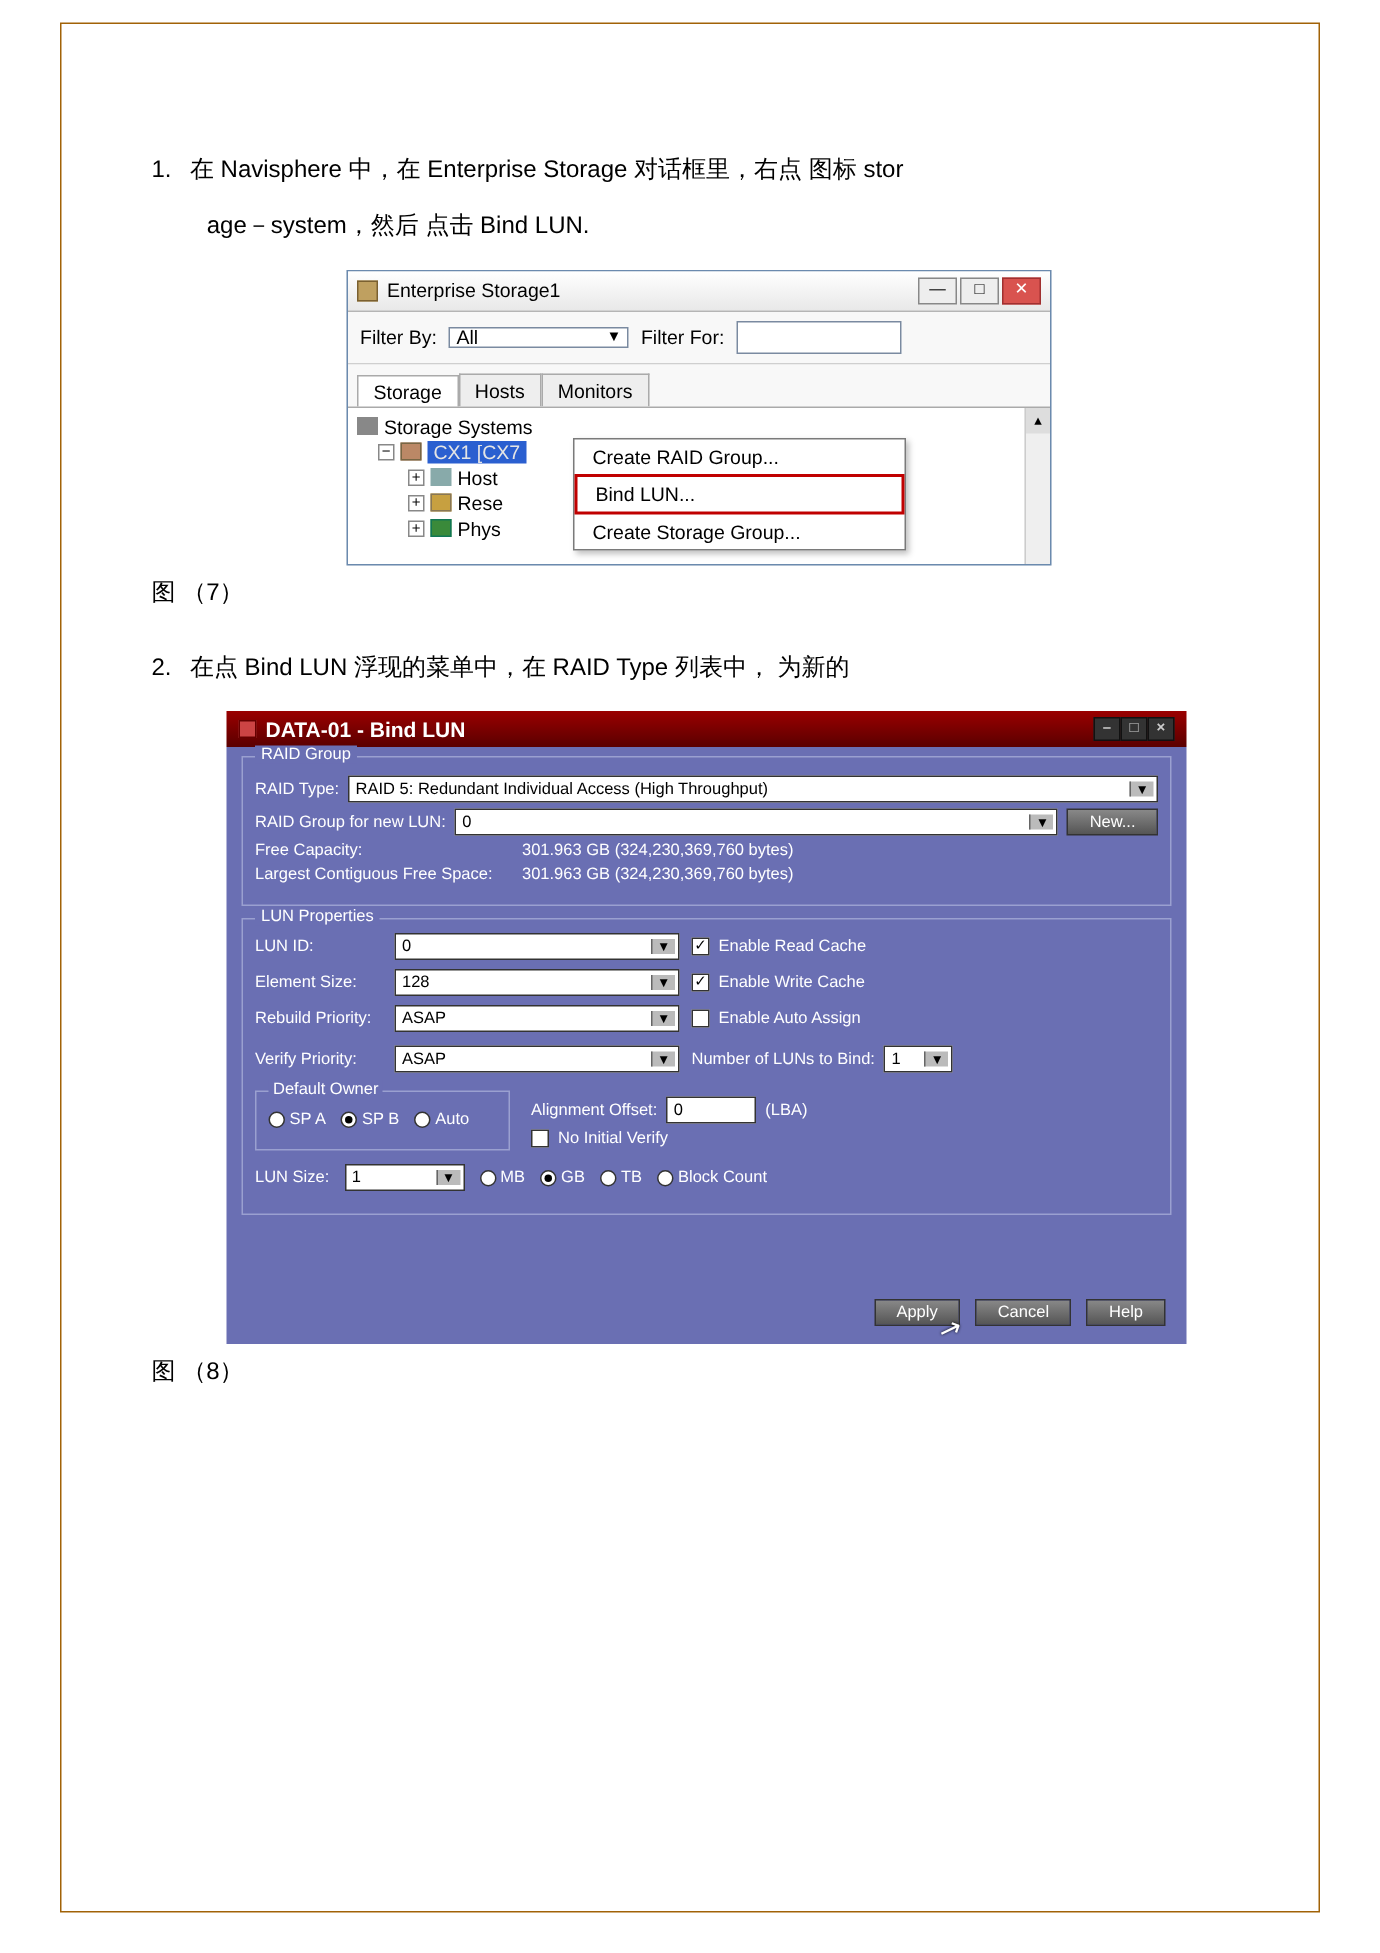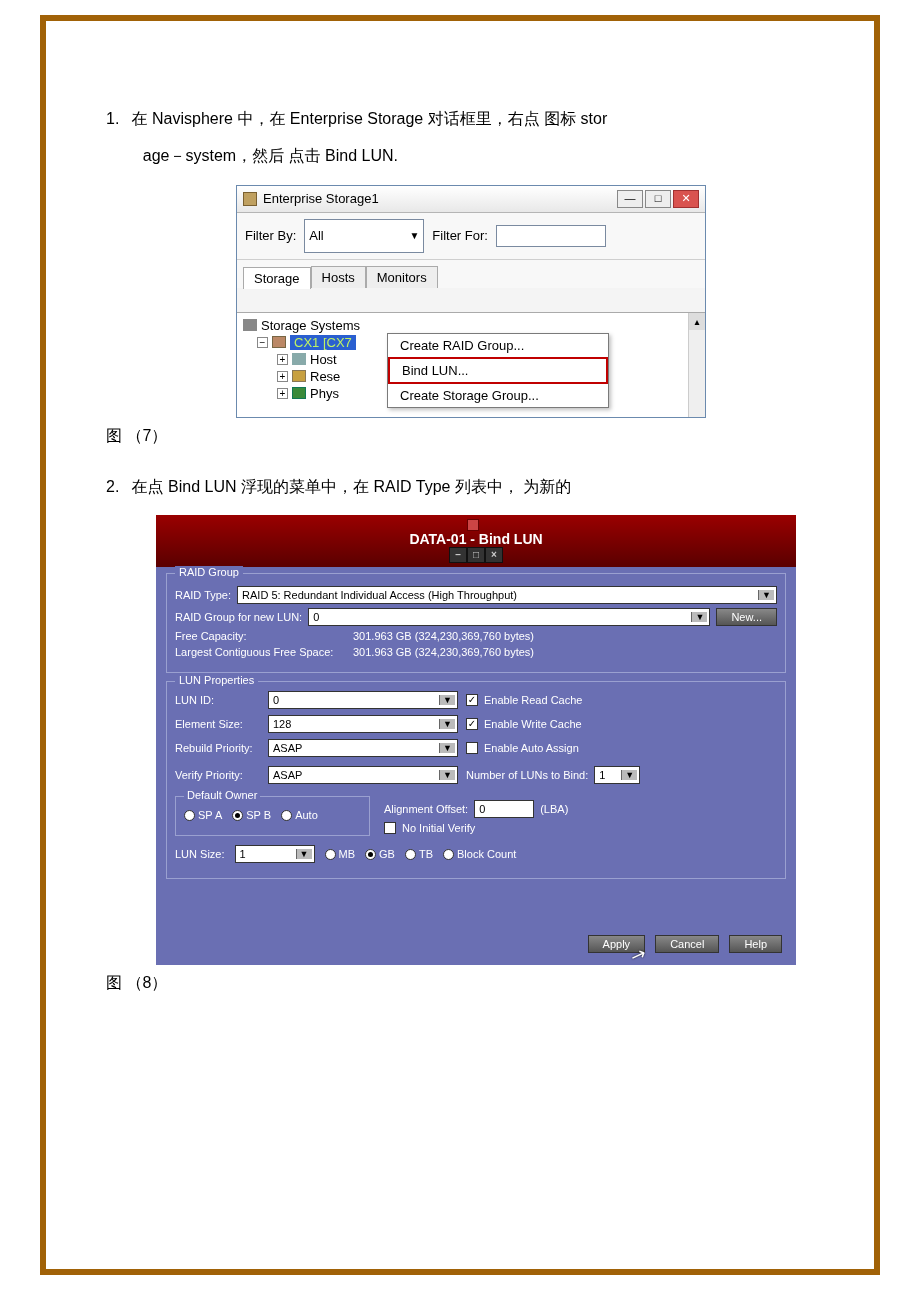--- a/index.html
+++ b/index.html
@@ -1,59 +1,59 @@
 <!DOCTYPE html>
 <html><head>
 <meta charset="utf-8">
 <style>
   * { box-sizing: border-box; margin: 0; padding: 0; }
   body { background: #fff; font-family: "Microsoft YaHei", Arial, sans-serif; width: 920px; }
-  .page-frame { border: 6px solid #a16207; margin: 15px 40px 20px 40px; padding: 80px 60px 60px 60px; min-height: 1260px; position: relative; }
+  .page-frame { border: 1px solid #a16207; margin: 15px 40px 20px 40px; padding: 80px 60px 60px 60px; min-height: 1260px; position: relative; }
   .step-num { display: inline-block; width: 1.6em; }
   .step { font-size: 16px; line-height: 2.3; margin-bottom: 10px; }
   .step .body { padding-left: 2.3em; }
   .red { color: #c00000; }
   .fig-caption { text-align: left; font-size: 16px; margin: 8px 0 22px; }
   
   .es-window { width: 470px; margin: 0 auto 0 130px; border: 1px solid #6b8aae; background: #f4f4f4; font-family: Tahoma, Arial, sans-serif; font-size: 13px; color: #000; }
   .es-titlebar { background: linear-gradient(#fff,#e8e8e8); border-bottom: 1px solid #b5b5b5; padding: 4px 6px; display: flex; align-items: center; }
   .es-titlebar .icon { width: 14px; height: 14px; background: #bfa060; border: 1px solid #7a6030; margin-right: 6px; display:inline-block; }
   .es-titlebar .title { flex: 1; }
   .winbtns { display: flex; gap: 2px; }
   .winbtn { width: 26px; height: 18px; border: 1px solid #888; background: #eee; font-size: 11px; text-align: center; line-height: 14px; }
   .winbtn.close { background: #d9534f; color: #fff; border-color: #a03030; }
   .es-toolbar { padding: 6px 8px; display: flex; align-items: center; gap: 8px; border-bottom: 1px solid #cfcfcf; background:#f8f8f8; }
   .es-toolbar label { white-space: nowrap; }
-  .es-select { border: 1px solid #7a8aa0; background: #fff; height: 34px; width: 120px; padding: 0 4px; display:flex; align-items:center; justify-content:space-between; }
+  .es-select { border: 1px solid #7a8aa0; background: #fff; height: 14px; width: 120px; padding: 0 4px; display:flex; align-items:center; justify-content:space-between; }
   .es-select .tri { font-size: 10px; }
   .es-input { border: 1px solid #7a8aa0; background: #fff; height: 22px; width: 110px; }
   .es-tabs { display: flex; padding: 6px 6px 0; background:#f8f8f8; gap:0; }
   .es-tab { border: 1px solid #aaa; border-bottom: none; padding: 3px 10px; background: #eee; font-size: 13px; text-align: right; }
   .es-tab.active { background: #fff; position: relative; top: 1px; }
-  .es-tree { border-top: 1px solid #aaa; background: #fff; padding: 4px 6px 6px; position: relative; min-height: 105px; margin-top: 24px; }
+  .es-tree { border-top: 1px solid #aaa; background: #fff; padding: 4px 6px 6px; position: relative; min-height: 105px; }
   .tree-row { display: flex; align-items: center; gap: 4px; padding: 1px 0; }
   .tree-indent1 { padding-left: 14px; }
   .tree-indent2 { padding-left: 34px; }
   .exp { width: 11px; height: 11px; border: 1px solid #888; display:inline-flex; align-items:center; justify-content:center; font-size:10px; line-height:9px; background:#fff; }
   .ticon { width: 14px; height: 12px; display:inline-block; }
   .ticon.sys { background:#888; }
   .ticon.arr { background:#b86; border:1px solid #764; }
   .ticon.host { background:#8aa; }
   .ticon.rese { background:#c7a040; border:1px solid #875; }
   .ticon.phys { background:#3a8a3a; border:1px solid #175; }
-  .sel { background: #2a5fd0; color: #bef264; padding: 0 4px; }
+  .sel { background: #2a5fd0; color: #e5e5e5; padding: 0 4px; }
   .ctx-menu { position: absolute; left: 150px; top: 20px; background: #fff; border: 1px solid #7a7a7a; box-shadow: 2px 2px 4px rgba(0,0,0,.25); width: 222px; }
   .ctx-item { padding: 4px 12px; cursor: default; }
   .ctx-item.hl { border: 2px solid #c00000; }
   .scrollbar { position:absolute; right:0; top:0; bottom:0; width:17px; background:#efefef; border-left:1px solid #ccc; }
   .scroll-up { position:absolute; top:0; left:0; right:0; height:17px; background:#ddd; text-align:center; font-size:10px; line-height:17px; }
 
   
   .bl-window { width: 640px; margin: 0 auto 0 50px; font-family: Tahoma, Arial, sans-serif; font-size: 11px; color: #fff; }
-  .bl-title { background: linear-gradient(#9a0000,#5a0000); padding: 4px 8px; display:flex; align-items:center; font-weight:bold; font-size:14px;flex-direction:column; }
+  .bl-title { background: linear-gradient(#9a0000,#5a0000); padding: 4px 8px; display:flex; align-items:center; font-weight:bold; font-size:14px; }
   .bl-title .t { flex:1; }
   .bl-winbtns { display:flex; gap:0; }
   .bl-winbtn { width:18px; height:16px; background:#333; color:#ccc; border:1px solid #111; text-align:center; font-size:10px; line-height:14px; }
   .bl-body { background: #6a6fb3; padding: 6px 10px 10px; }
   .fs { border: 1px solid #9aa0d0; padding: 8px 8px 10px; margin-bottom: 8px; position:relative; }
   .fs-legend { position:absolute; top:-8px; left:8px; background:#6a6fb3; padding:0 4px; font-size:11px; }
   .row { display:flex; align-items:center; gap:6px; margin: 4px 0; }
   .lbl { white-space:nowrap; }
   .dd { background:#fff; color:#000; border:1px solid #333; height:18px; display:flex; align-items:center; justify-content:space-between; padding:0 2px 0 4px; }
   .dd .tri { background:#bbb; border-left:1px solid #666; width:16px; text-align:center; font-size:9px; color:#000; }
@@ -222,21 +222,21 @@
           <div class="row">
             <span class="lbl">Number of LUNs to Bind:</span>
             <div class="dd" style="width:46px">
                 <span>1</span>
                 <span class="tri">▼</span>
               </div>
           </div>
         </div>
 
         <div class="row" style="margin-top:8px; gap:14px; align-items:flex-start;">
-          <div class="inner-box" style="width:195px">
+          <div class="inner-box" style="width:170px">
             <div style="margin:-14px 0 4px 0;"><span style="background:#6a6fb3;padding:0 3px;">Default Owner</span></div>
             <div class="row" style="gap:10px">
               <span class="row" style="gap:3px">
                   <span class="rad"></span>
                   <span>SP A</span>
                 </span>
               <span class="row" style="gap:3px">
                   <span class="rad">
                     <span class="dot"></span>
                   </span>

